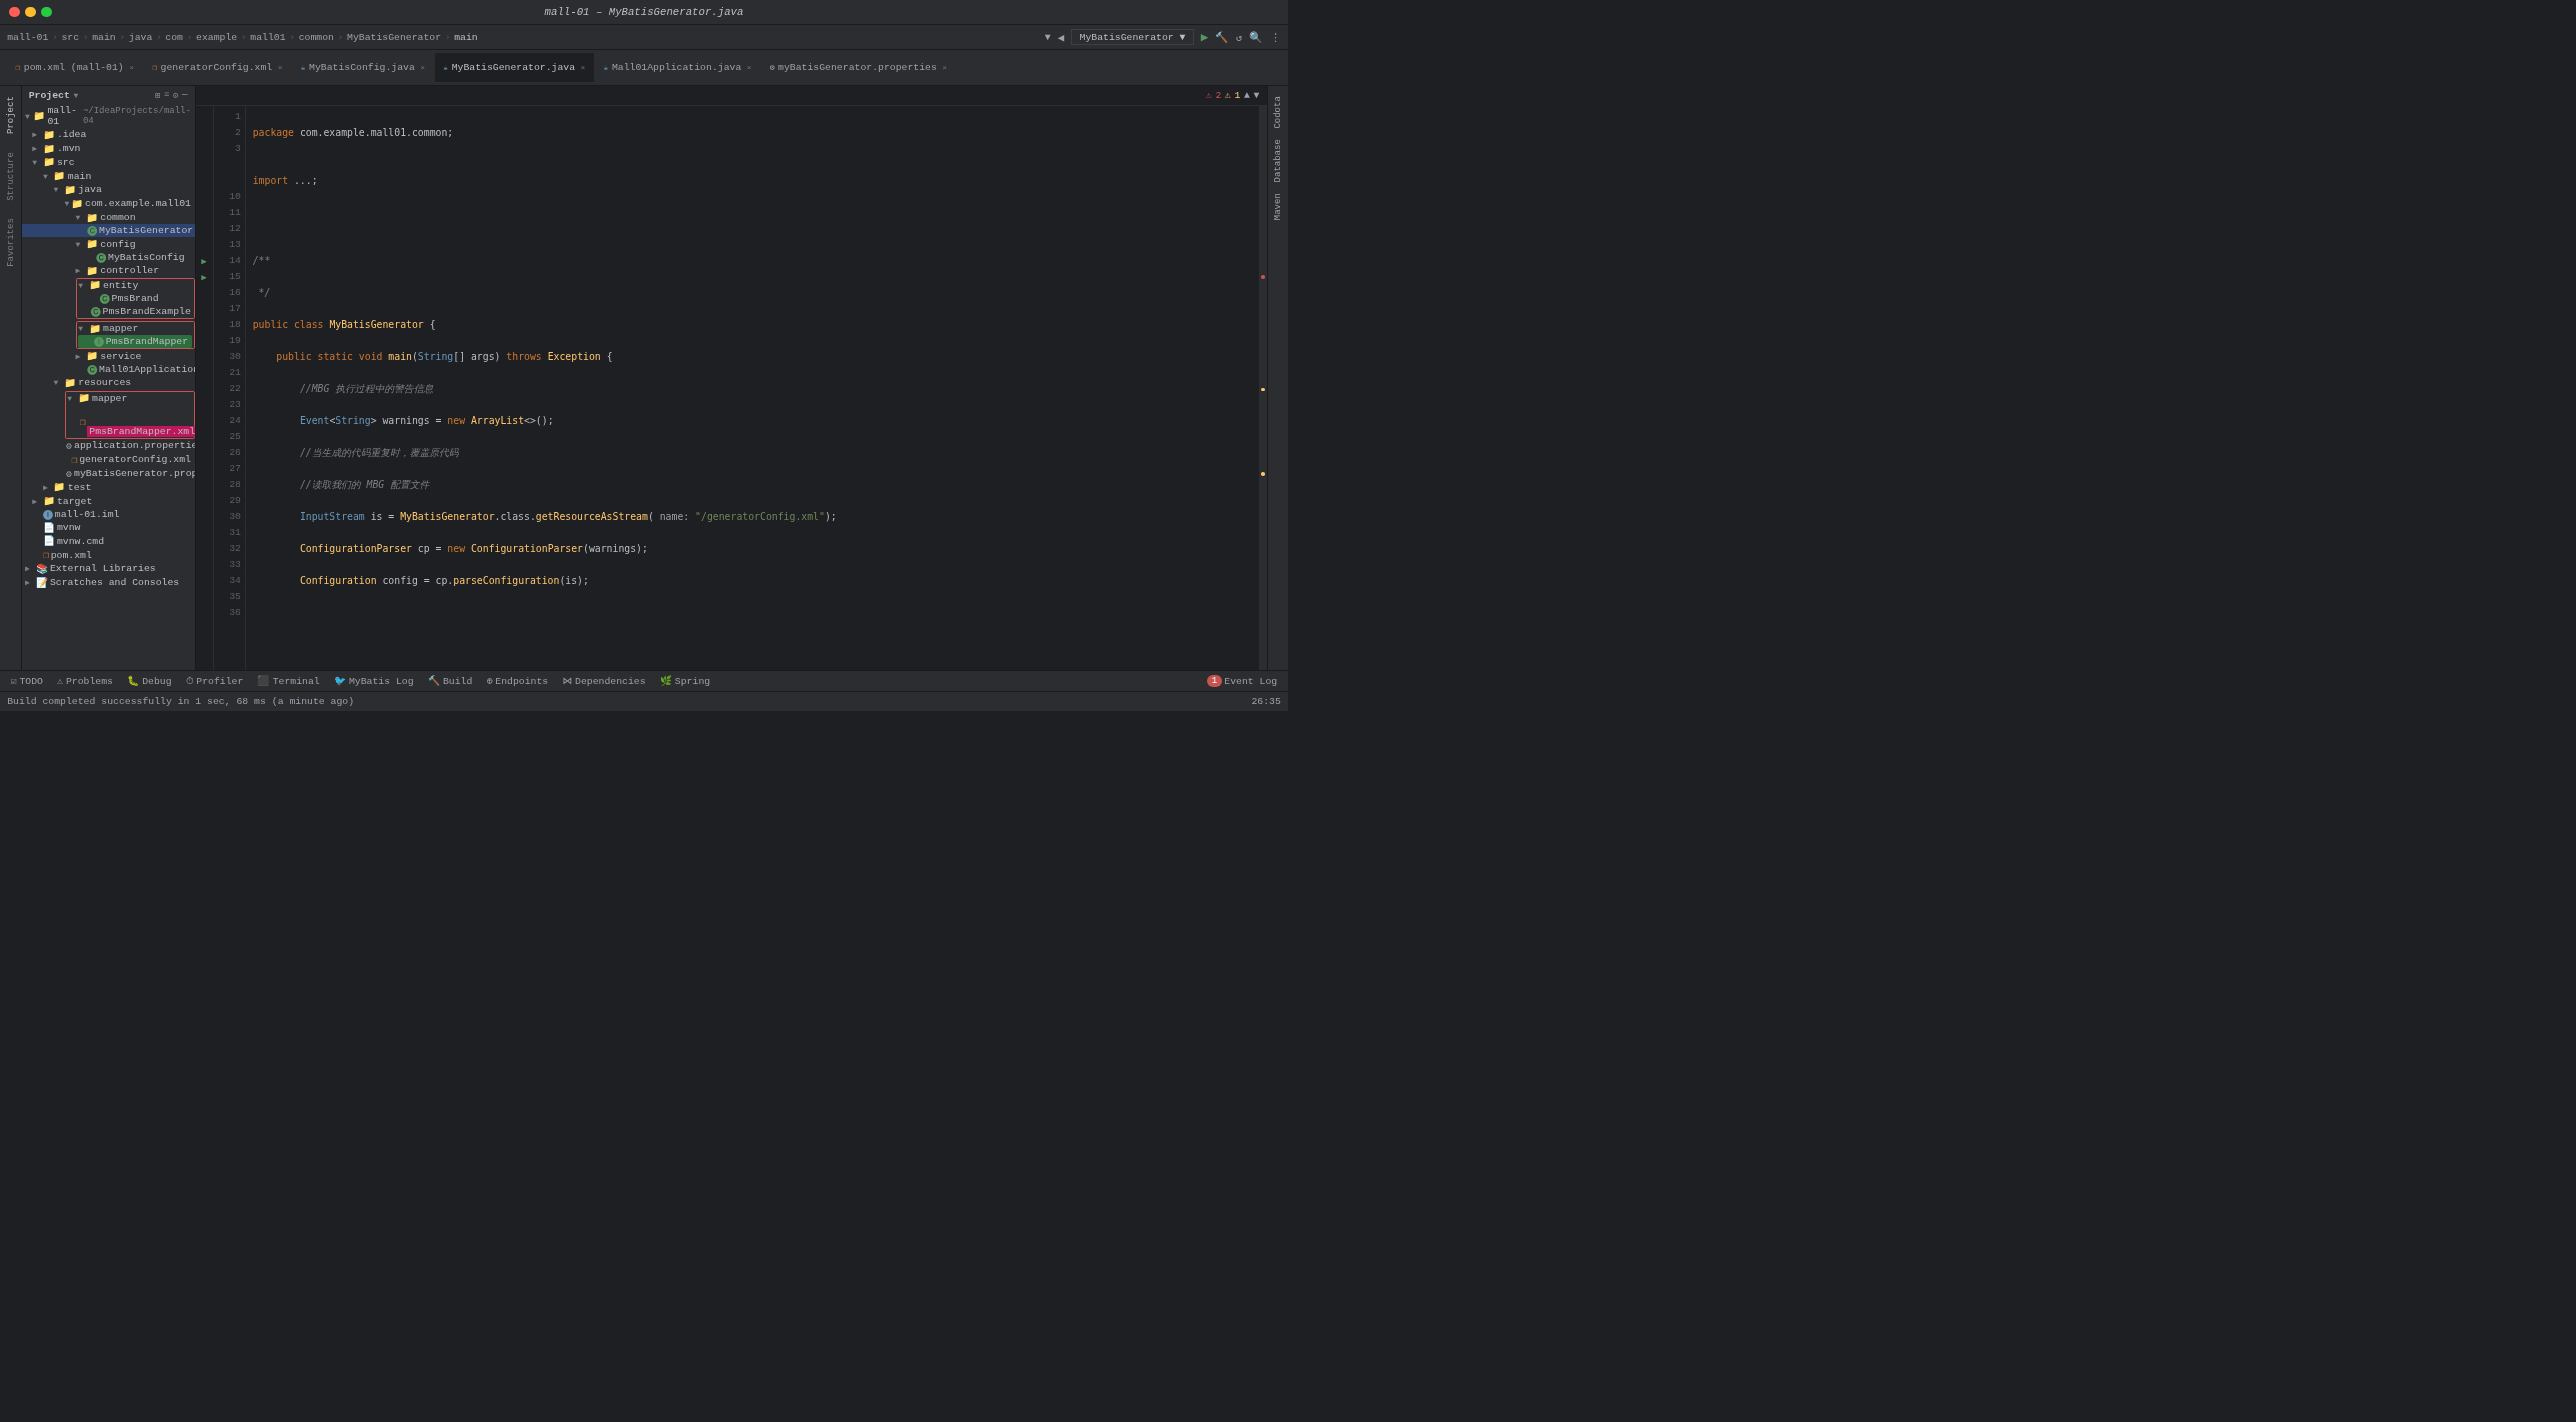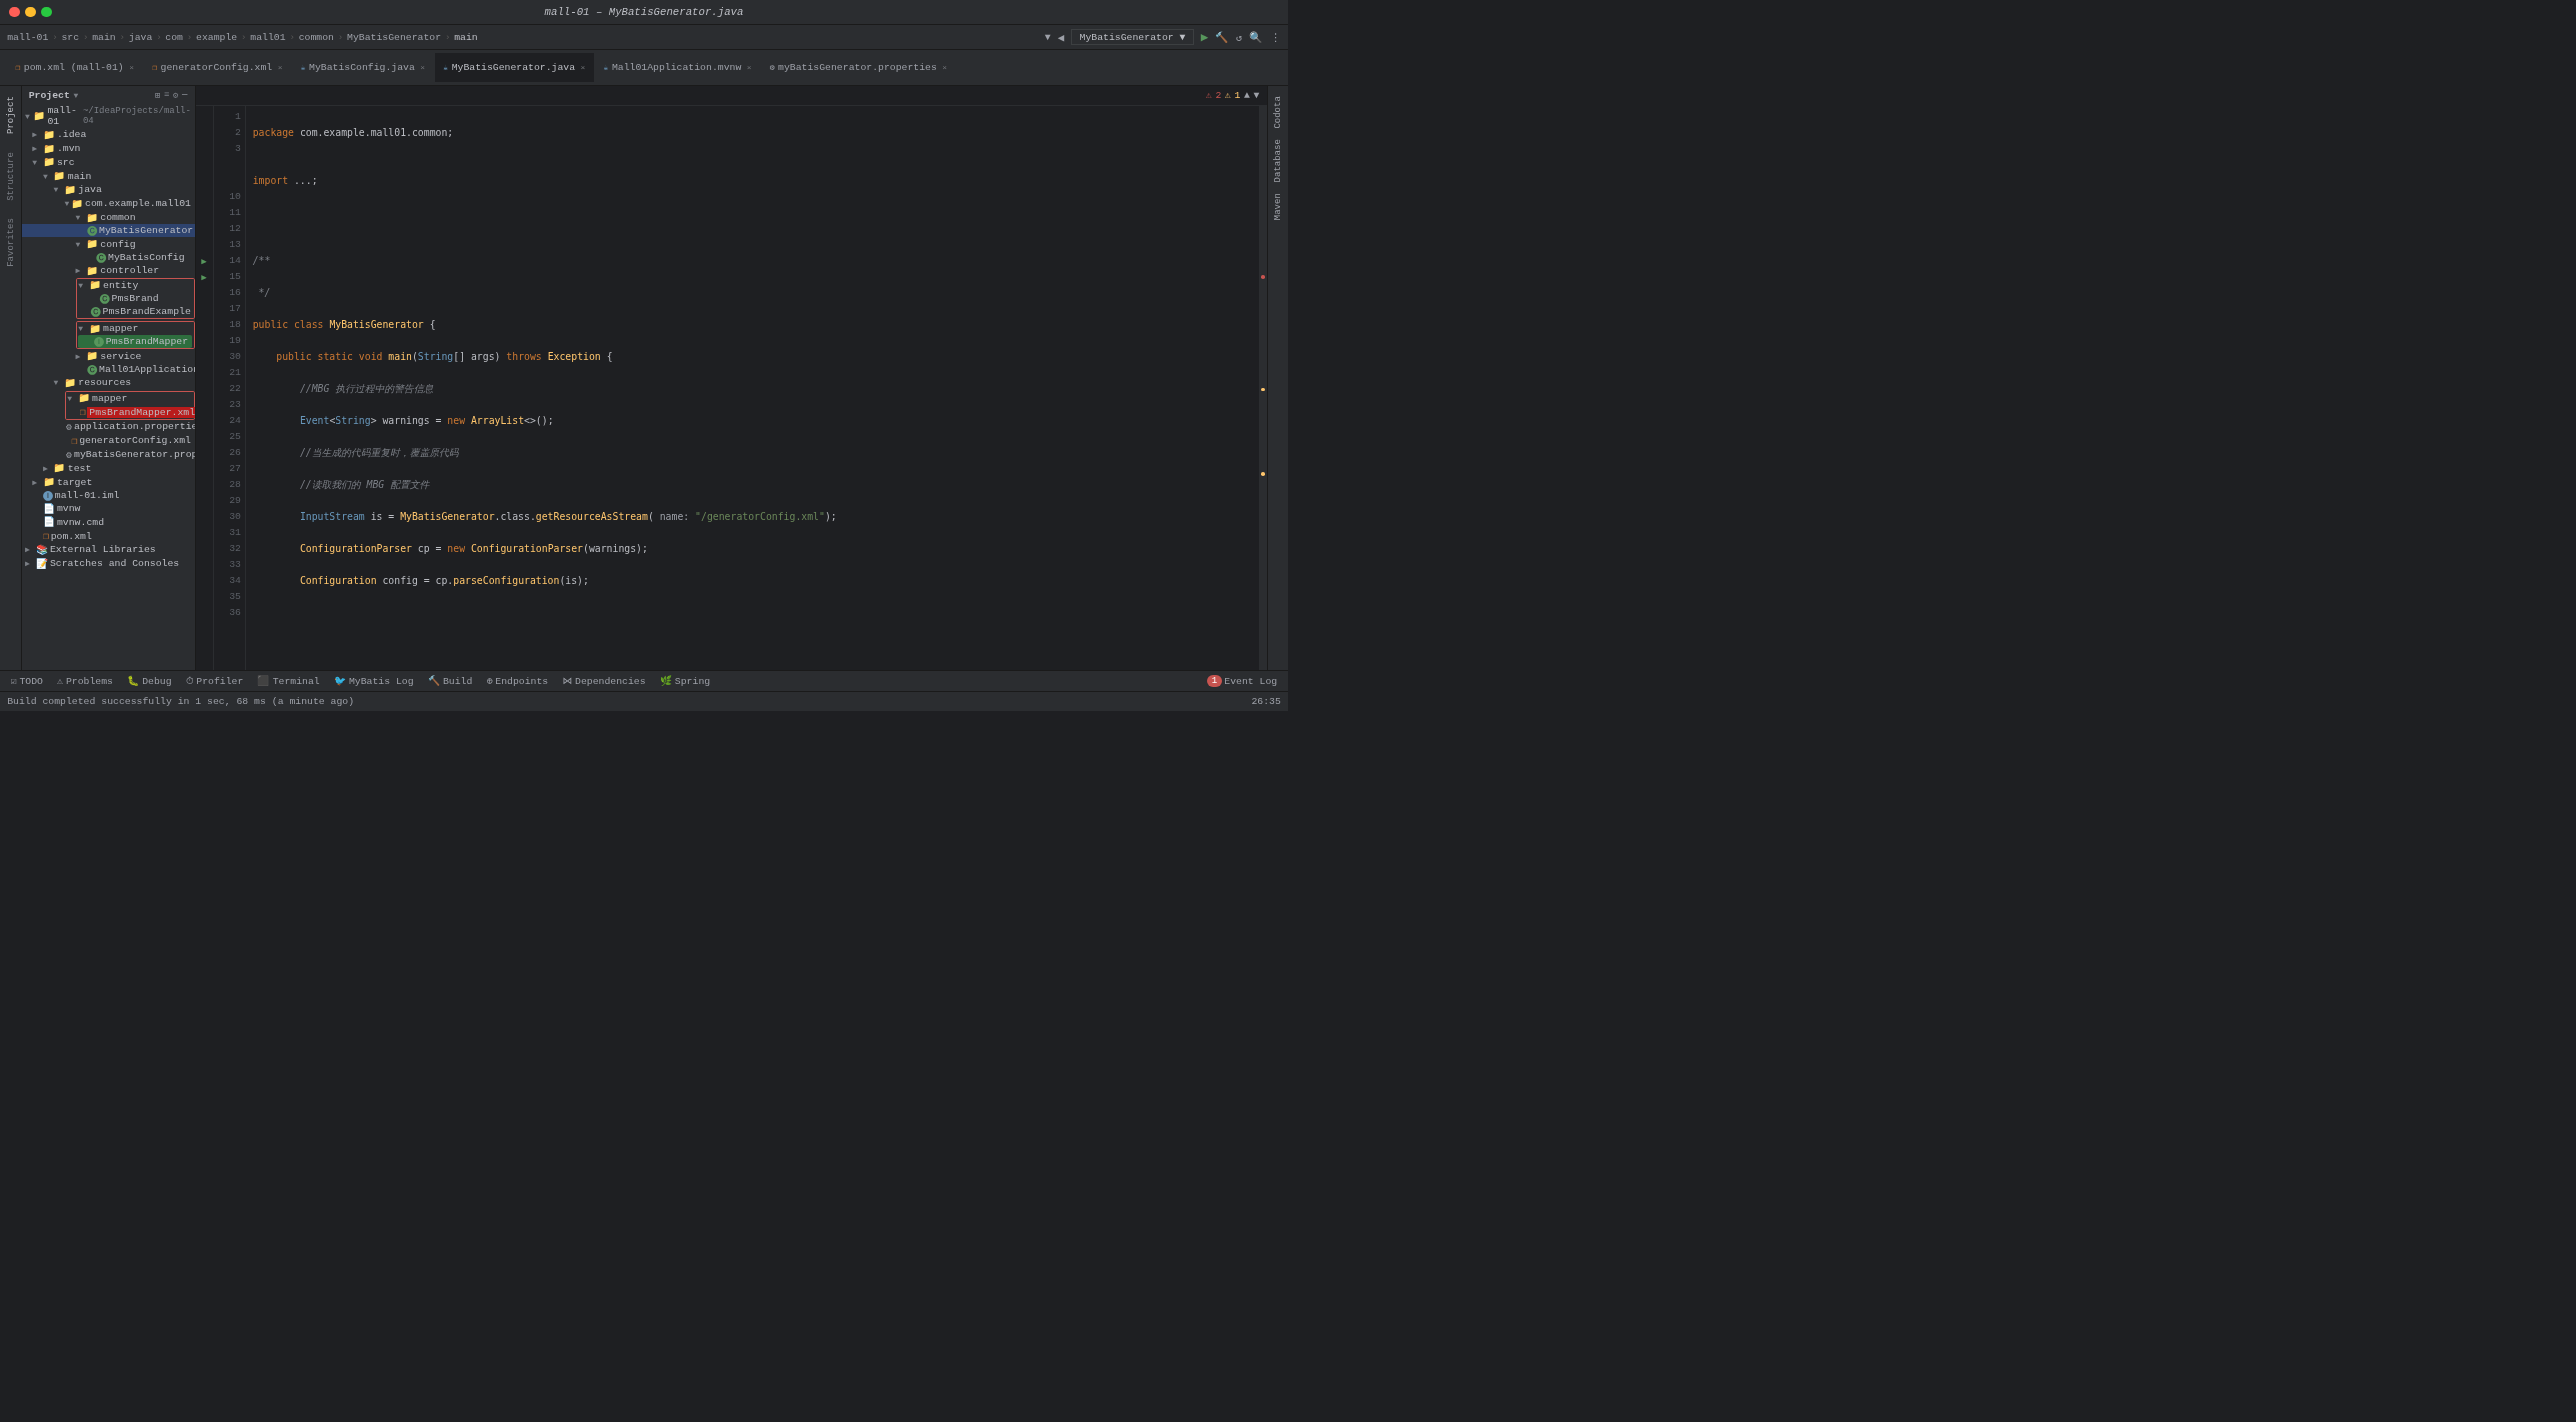--- a/index.html
+++ b/index.html
@@ -377,21 +377,21 @@
       <span>MyBatisConfig.java</span>
       <span class="tab-close">×</span>
     </div>
     <div class="tab-item active">
       <span style="color:#6897bb; font-size:8px;">☕</span>
       <span>MyBatisGenerator.java</span>
       <span class="tab-close">×</span>
     </div>
     <div class="tab-item">
       <span style="color:#6897bb; font-size:8px;">☕</span>
-      <span>Mall01Application.mvnw</span>
+      <span>Mall01Application.java</span>
       <span class="tab-close">×</span>
     </div>
     <div class="tab-item">
       <span style="color:#9da0a8; font-size:8px;">⚙</span>
       <span>myBatisGenerator.properties</span>
       <span class="tab-close">×</span>
     </div>
   </div>
 </div>
 
@@ -528,21 +528,21 @@
 
     <div style="margin-left:43px; border:0.9px solid #c75450; border-radius:1.8px; padding:0 1.8px; margin-top:0.9px;">
       <div class="tree-item" style="padding-left:0px;">
         <span class="tree-chevron">▼</span>
         <span style="color:#dcb67a;">📁</span>
         <span> mapper</span>
       </div>
       <div class="tree-item" style="padding-left:10.7px;">
         <span class="tree-chevron"> </span>
         <span style="color:#cc7832;">❐</span>
-        <span style="background:#b91c1c; padding:0 1.8px;"> PmsBrandMapper.xml</span>
+        <span style="background:#be185d; padding:0 1.8px;margin-top:20px;"> PmsBrandMapper.xml</span>
       </div>
     </div>
 
     <div class="tree-item indent-4">
       <span class="tree-chevron"> </span>
       <span style="color:#9da0a8;">⚙</span>
       <span> application.properties</span>
     </div>
     <div class="tree-item indent-4">
       <span class="tree-chevron"> </span>

